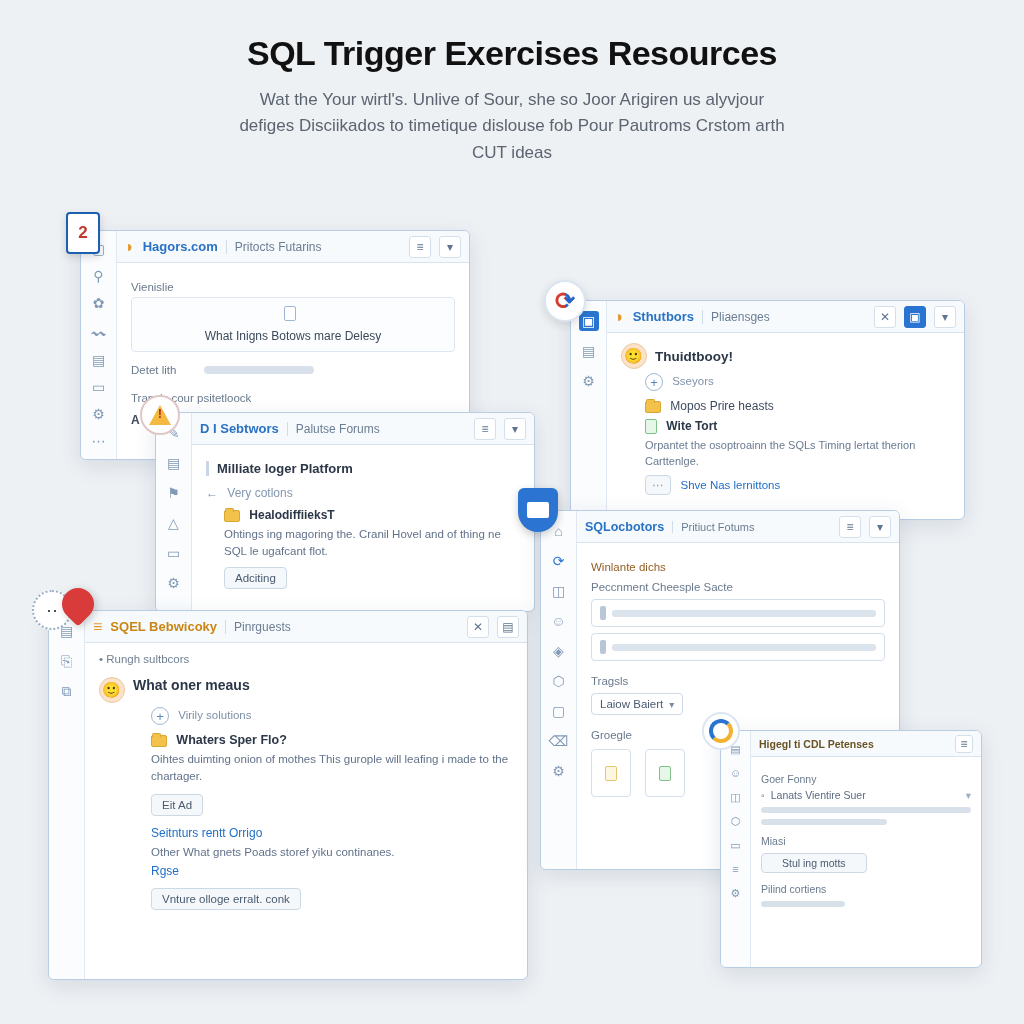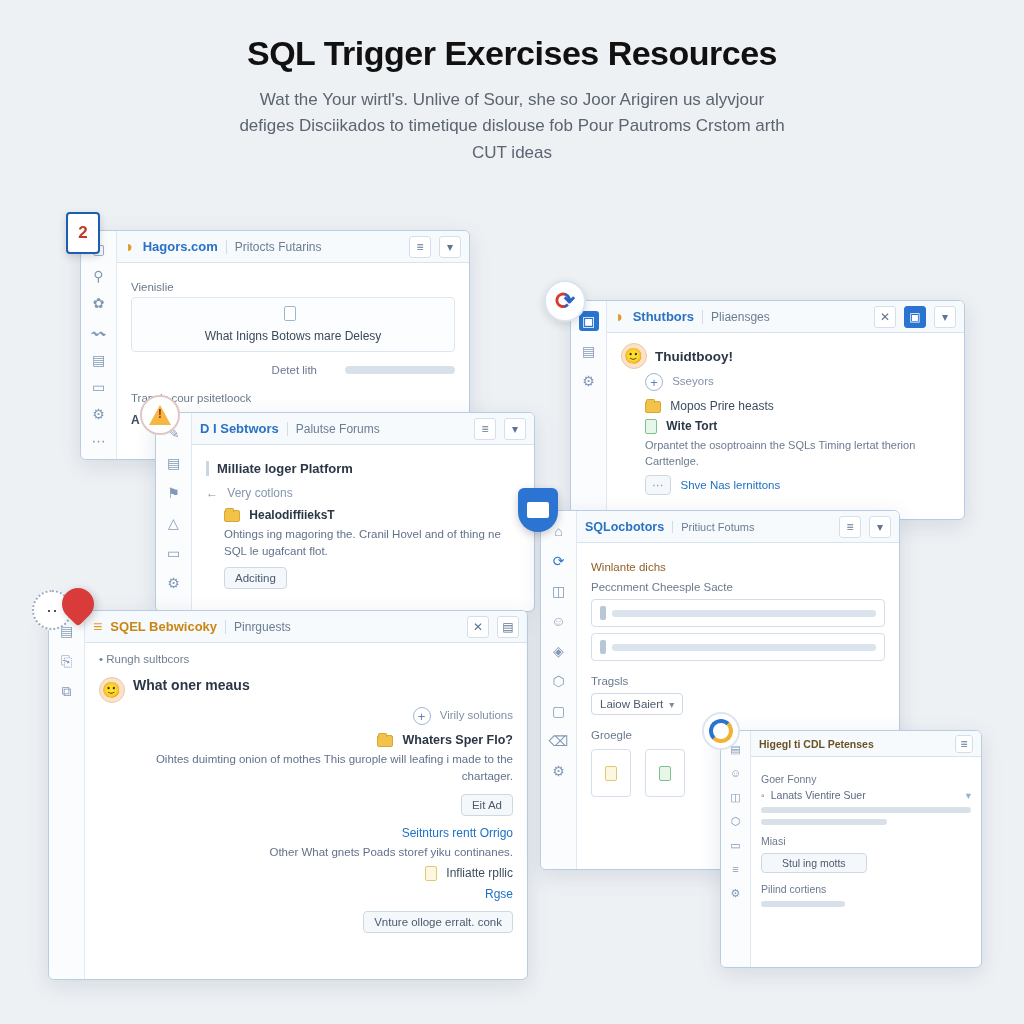--- a/index.html
+++ b/index.html
@@ -149,21 +149,21 @@
       <span class="spacer"></span>
       <span class="icon-btn">≡</span>
       <span class="icon-btn">▾</span>
     </div>
     <div class="win-body">
       <div class="section-label">Vienislie</div>
       <div class="card-box" style="display:flex;align-items:center;gap:8px;flex-direction:column;">
         <span class="file-icon"></span>
         <span>What Inigns Botows mare Delesy</span>
       </div>
-      <div style="margin-top:8px; display:flex; align-items:center; gap:24px;justify-content:flex-end;">
+      <div style="margin-top:8px; display:flex; align-items:center; gap:24px;">
         <span class="section-label" style="margin:0;">Detet lith</span>
         <div class="row-line" style="flex:1; margin-left:4px; max-width:110px;"></div>
       </div>
       <div class="section-label" style="margin-top:12px;">Trancis cour psitetloock</div>
       <div style="display:flex;align-items:center;gap:8px;margin-top:6px;">
         <span style="font-weight:700;color:#3c4a5b;">A</span>
         <div class="row-line" style="flex:1; max-width:120px;"></div>
       </div>
     </div>
   </div>
@@ -226,39 +226,35 @@
       <span class="spacer"></span>
       <span class="icon-btn">✕</span>
       <span class="icon-btn">▤</span>
     </div>
     <div class="win-body">
       <div style="font-size:11.5px;color:#6f7f93;">• <span>Rungh sultbcors</span></div>
       <div style="display:flex;align-items:flex-start;margin:12px 0 4px;">
         <span class="avatar face"></span>
         <span class="bold-title" style="font-size:14px;">What oner meaus</span>
       </div>
-      <div style="margin-left:52px;text-align:right;">
+      <div style="margin-left:52px;">
         <div style="color:#7e90a7; font-size:11.5px; margin-bottom:8px;">
           <span class="plus">+</span>
           <span>Virily solutions</span>
         </div>
         <div style="margin-bottom:4px;">
           <span class="folder"></span>
           <span class="bold-title" style="font-size:12.5px;">Whaters Sper Flo?</span>
         </div>
         <div style="font-size:11.5px;color:#62728a;line-height:1.5; margin-bottom:8px;">Oihtes duimting onion of mothes This gurople will leafing i made to the chartager.</div>
         <span class="btn">Eit Ad</span>
         <div style="margin-top:10px;">
           <span class="link">Seitnturs rentt Orrigo</span>
         </div>
         <div style="font-size:11.5px;color:#62728a;margin-top:6px;">Other What gnets Poads storef yiku continanes.</div>
-        <div style="margin-top:8px;">
-          <span class="file-icon yellow"></span>
-          <span style="font-size:12px;color:#3f4d60;">Infliatte rpllic</span>
-        </div>
         <div style="margin-top:6px;">
           <span class="link">Rgse</span>
         </div>
         <div style="margin-top:10px;">
           <span class="btn">Vnture olloge erralt. conk</span>
         </div>
       </div>
     </div>
   </div>
 </div>

